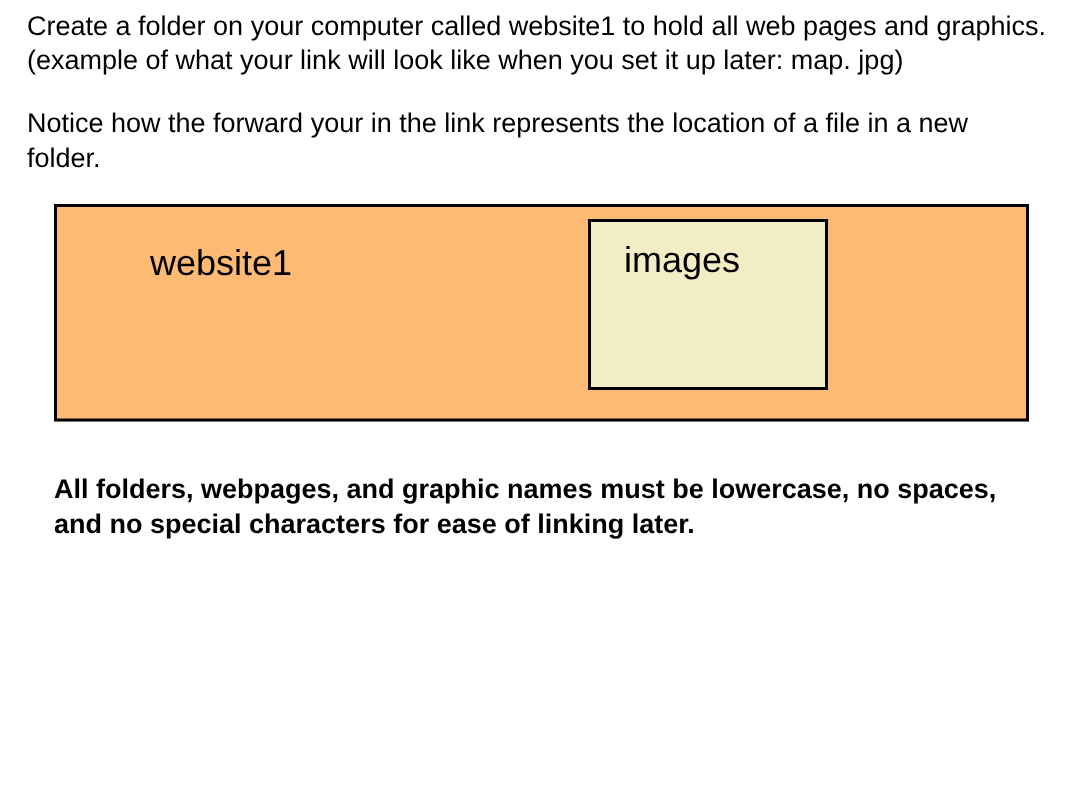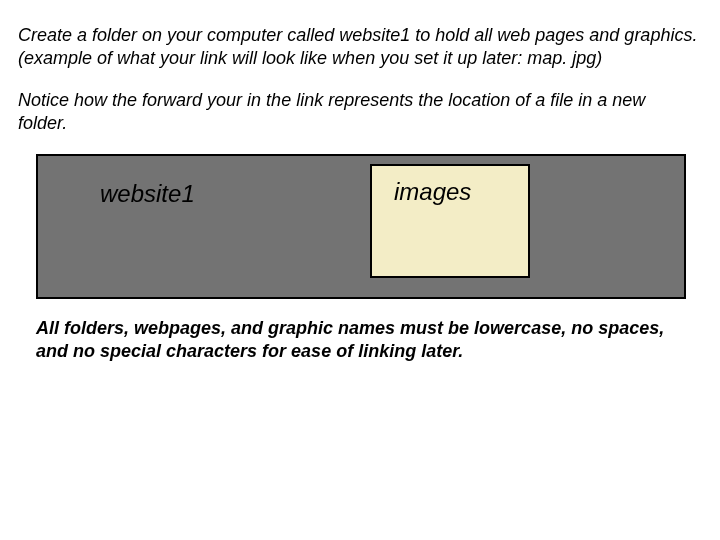--- a/index.html
+++ b/index.html
@@ -5,68 +5,67 @@
   html, body {
     margin: 0;
     padding: 0;
     width: 720px;
     height: 540px;
     background: #ffffff;
     font-family: Arial, Helvetica, sans-serif;
     color: #000;
   }
   .page {
-    padding: 24px 18px 0 18px;
+    padding: 6px 18px 0 18px;
     box-sizing: border-box;
-    font-style: italic;
   }
   .para {
     font-size: 18px;
     line-height: 1.25;
     margin: 0 0 20px 0;
     max-width: 680px;
   }
   .folders-wrap {
     margin: 0 18px 0 18px;
   }
   .outer-folder {
     position: relative;
     width: 650px;
     height: 145px;
-    background: #737373;
+    background: #fdba74;
     border: 2px solid #000;
     box-sizing: border-box;
   }
   .outer-label {
     position: absolute;
     left: 62px;
     top: 24px;
     font-size: 24px;
   }
   .inner-folder {
     position: absolute;
-    left: 332px;
+    left: 354px;
     top: 8px;
     width: 160px;
     height: 114px;
     background: #f3edc6;
     border: 2px solid #000;
     box-sizing: border-box;
   }
   .inner-label {
     position: absolute;
     left: 22px;
     top: 12px;
     font-size: 24px;
   }
   .note {
     font-size: 18px;
     font-weight: bold;
     line-height: 1.25;
-    margin: 18px 18px 0 18px;
+    margin: 34px 18px 0 18px;
     max-width: 650px;
   }
 </style>
 </head>
 <body>
 
 <div class="page">
 
   <p class="para">
     <span>Create a folder on your computer called website1 to hold all web pages and graphics.</span><br>

